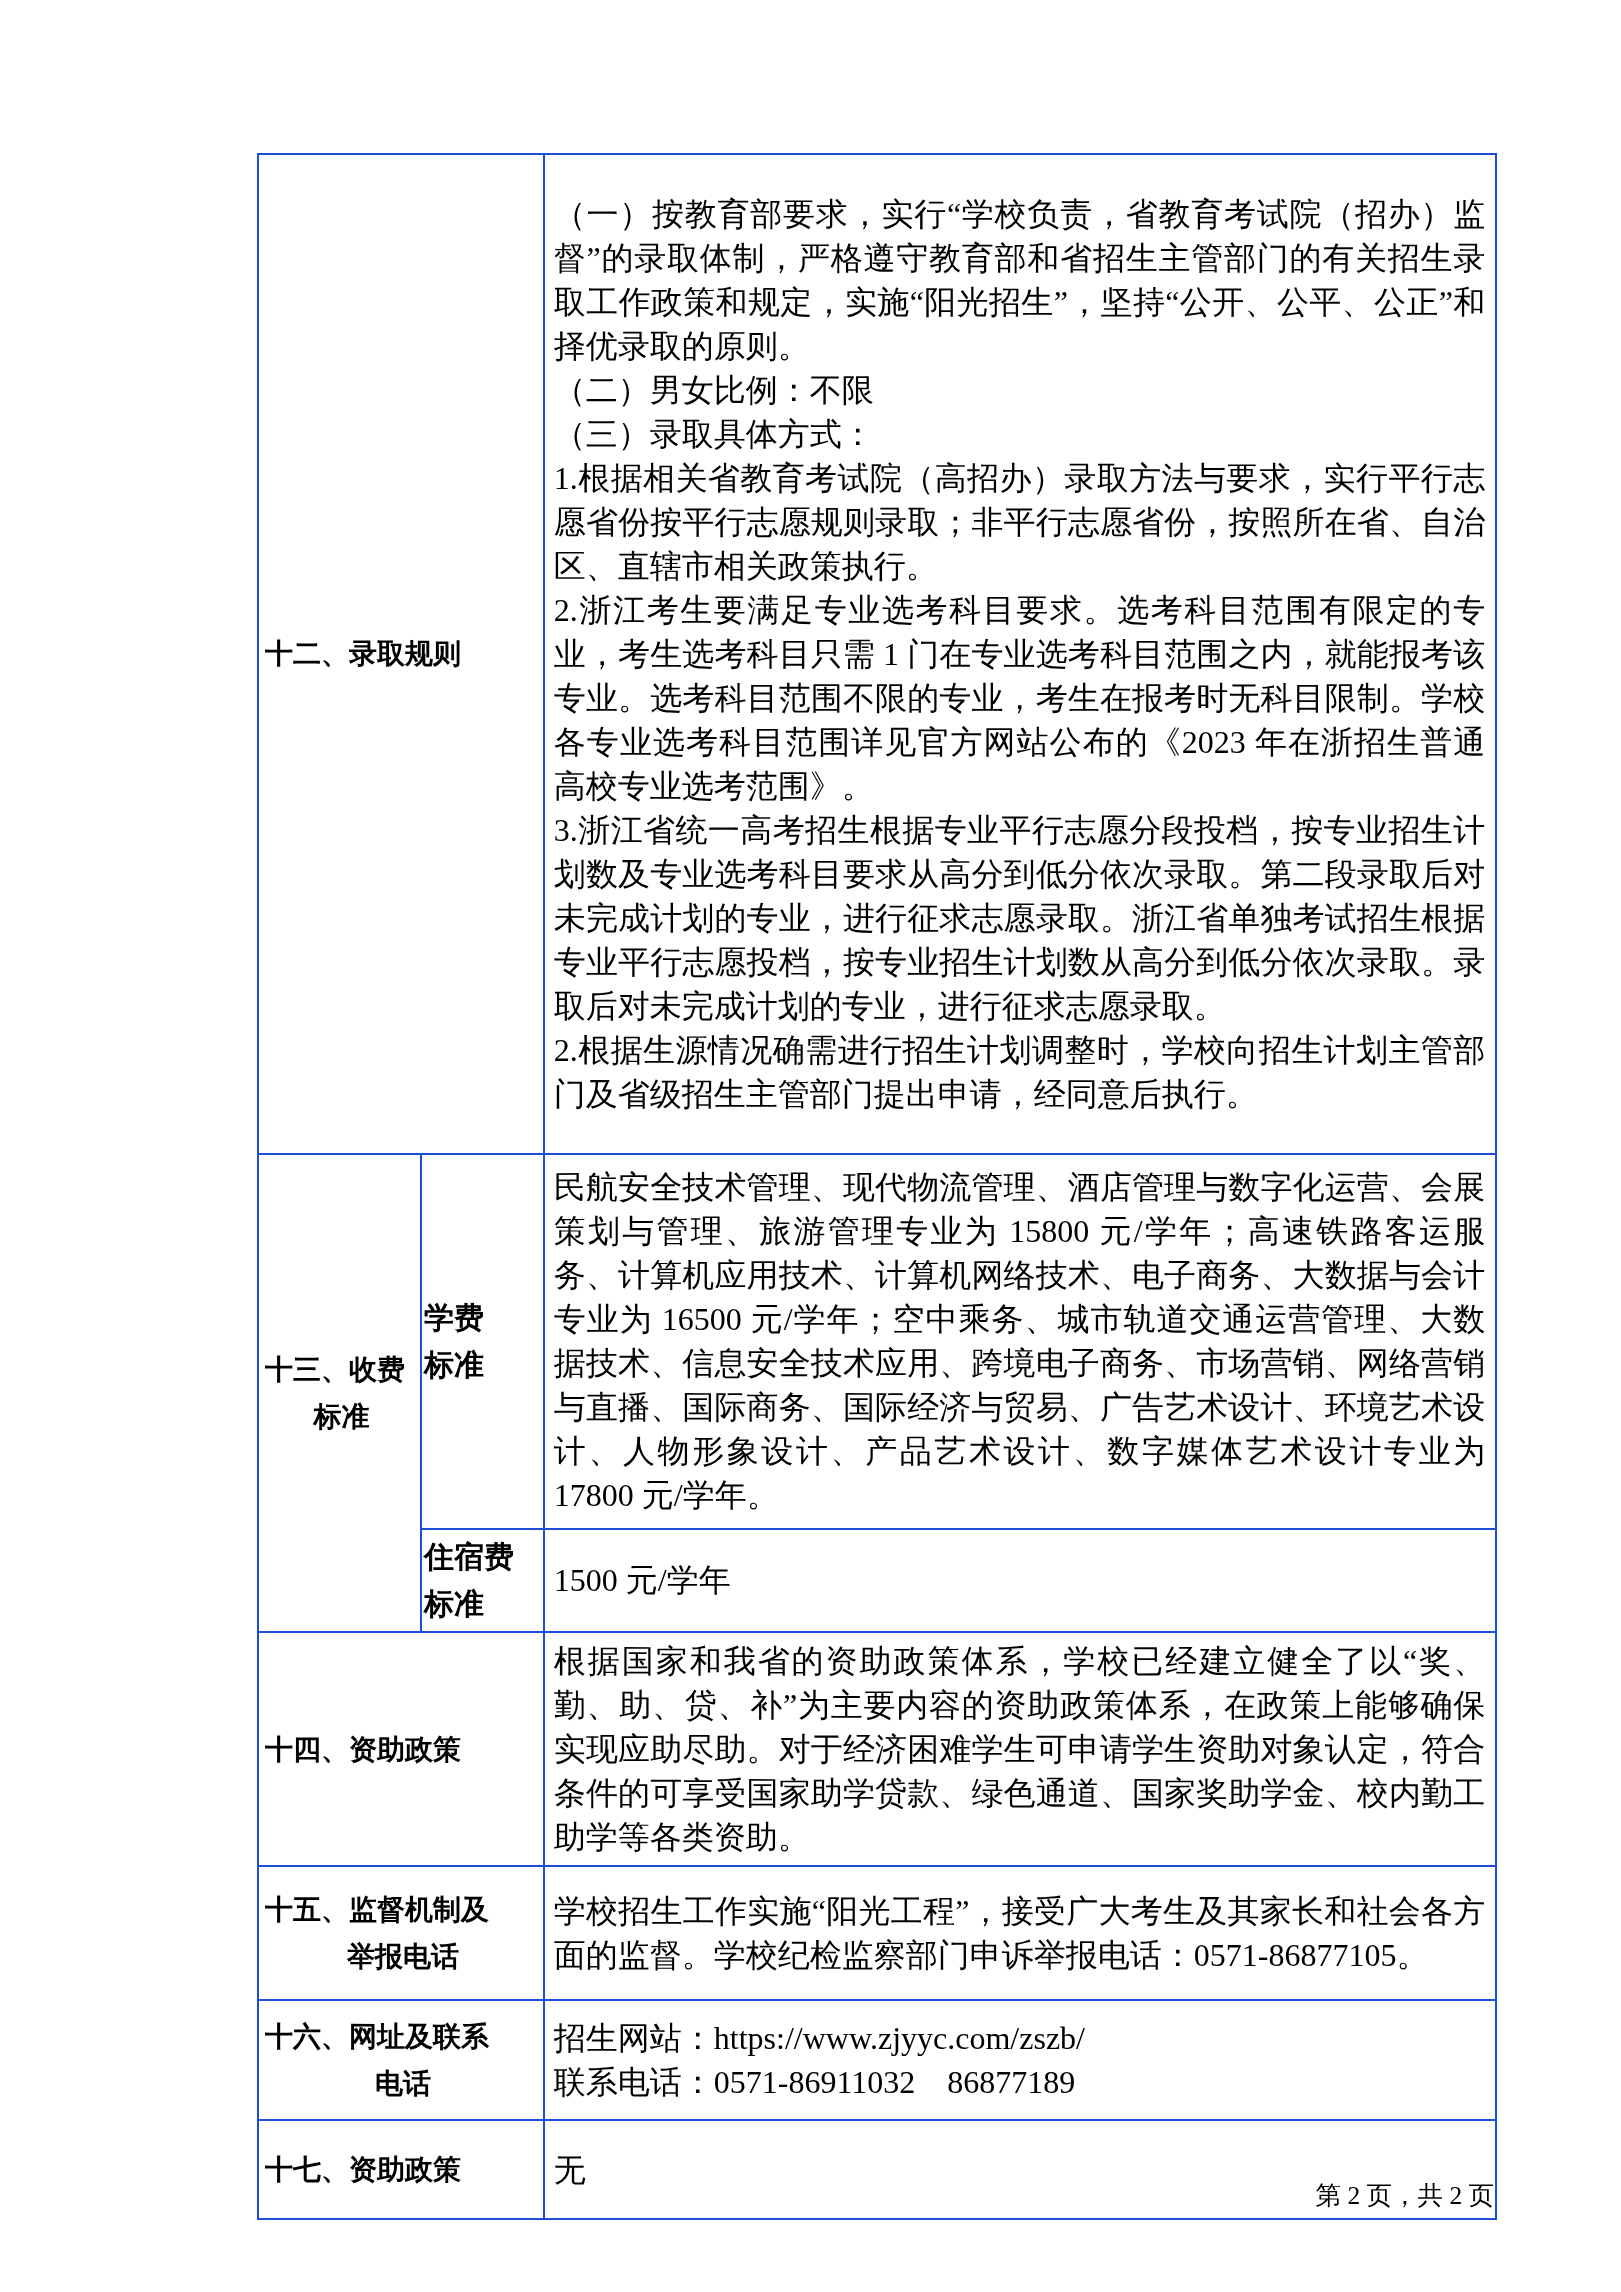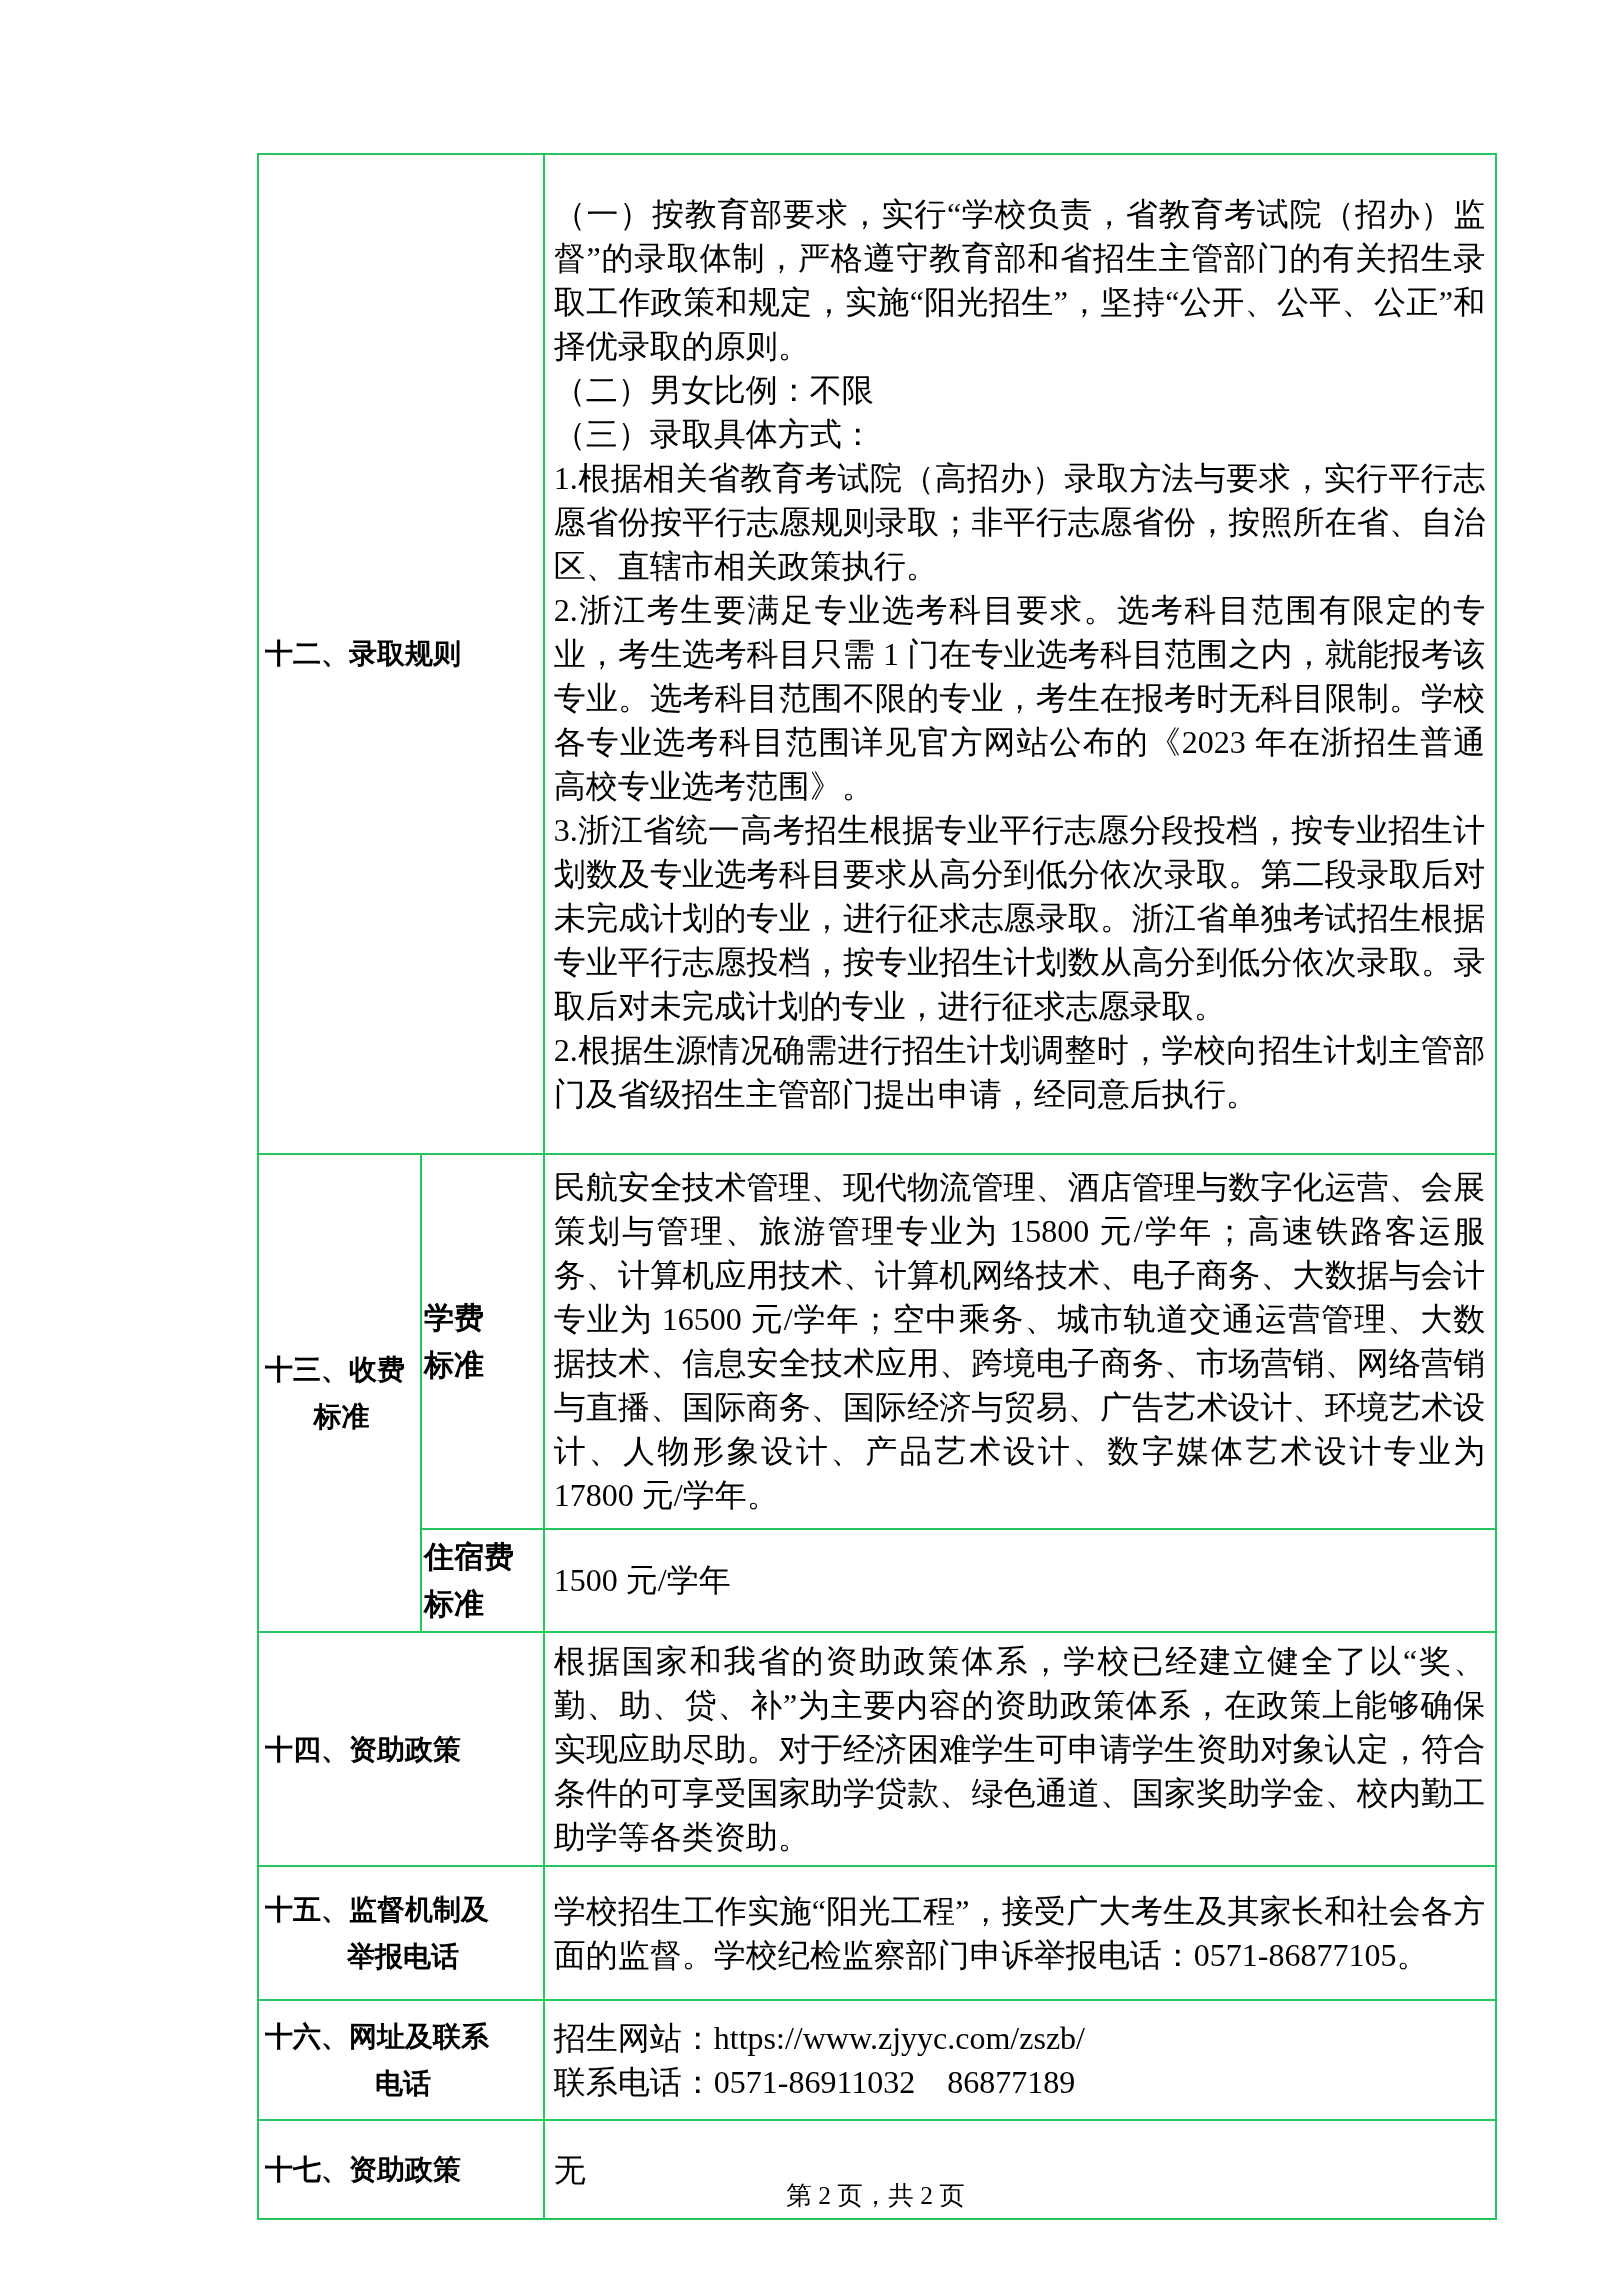--- a/index.html
+++ b/index.html
@@ -22,21 +22,21 @@
   }
   table.doc-table {
     border-collapse: collapse;
     table-layout: fixed;
     width: 1237px;
   }
   col.c1 { width: 163px; }
   col.c2 { width: 123px; }
   col.c3 { width: 952px; }
   td {
-    border: 2px solid #22c55e;
+    border: 2px solid #1d4ed8;
     vertical-align: middle;
     overflow: hidden;
   }
   td.label {
     font-family: "Liberation Sans", "DejaVu Sans", sans-serif;
     font-weight: bold;
     font-size: 28px;
     line-height: 47px;
     padding: 3.9px 2px 3.9px 5.9px;
     margin-left: 24px;
@@ -71,21 +71,21 @@
   tr.r13b td { height: 86px; }
   tr.r14  td { height: 212px; }
   tr.r15  td { height: 120px; }
   tr.r16  td { height: 106px; }
   tr.r17  td { height: 86px; }
   .footer {
     position: absolute;
     left: 257px;
     top: 2178px;
     width: 1237px;
-    text-align: center;
+    text-align: right;
     font-size: 25.5px;
     font-family: "Liberation Serif", "DejaVu Serif", serif;
   }
 </style>
 </head>
 <body>
 
 <div class="page">
   <table class="doc-table">
     <colgroup>

